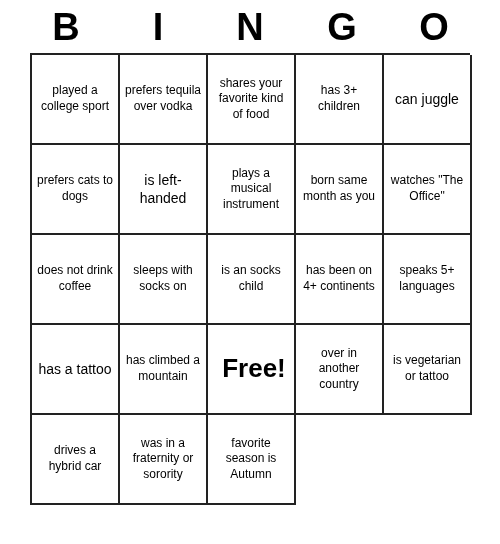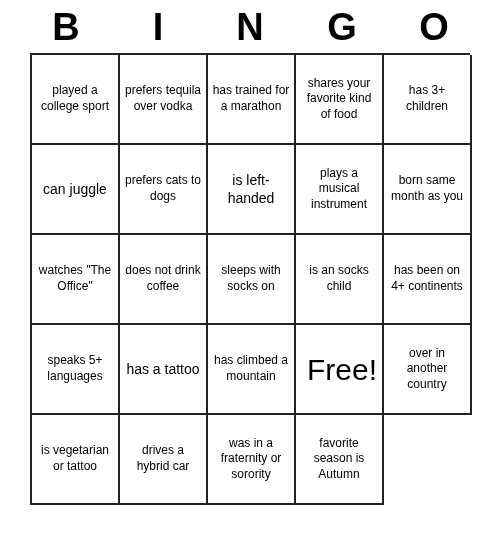--- a/index.html
+++ b/index.html
@@ -42,40 +42,39 @@
       text-align: center;
       padding: 4px;
       font-size: 12px;
       line-height: 1.3;
     }
     .bingo-cell.large-text {
       font-size: 14px;
       font-weight: normal;
     }
     .bingo-cell.free {
-      font-size: 30px;
-      font-weight: normal;
+      font-size: 26px;
+      font-weight: bold;
       padding-left: 10px;
     }
   </style>
 </head>
 <body>
 
 <div id="bingo-header">
 <span class="bingo-letter">B</span>
     <span class="bingo-letter">I</span>
     <span class="bingo-letter">N</span>
     <span class="bingo-letter">G</span>
     <span class="bingo-letter">O</span>
   </div>
 
 <div id="bingo-grid">
 <div class="bingo-cell ">played a college sport</div>
     <div class="bingo-cell ">prefers tequila over vodka</div>
-    <div class="bingo-cell ">has trained for a marathon</div>
     <div class="bingo-cell ">shares your favorite kind of food</div>
     <div class="bingo-cell ">has 3+ children</div>
     <div class="bingo-cell large-text">can juggle</div>
     <div class="bingo-cell ">prefers cats to dogs</div>
     <div class="bingo-cell large-text">is left-handed</div>
     <div class="bingo-cell ">plays a musical instrument</div>
     <div class="bingo-cell ">born same month as you</div>
     <div class="bingo-cell ">watches "The Office"</div>
     <div class="bingo-cell ">does not drink coffee</div>
     <div class="bingo-cell ">sleeps with socks on</div>

